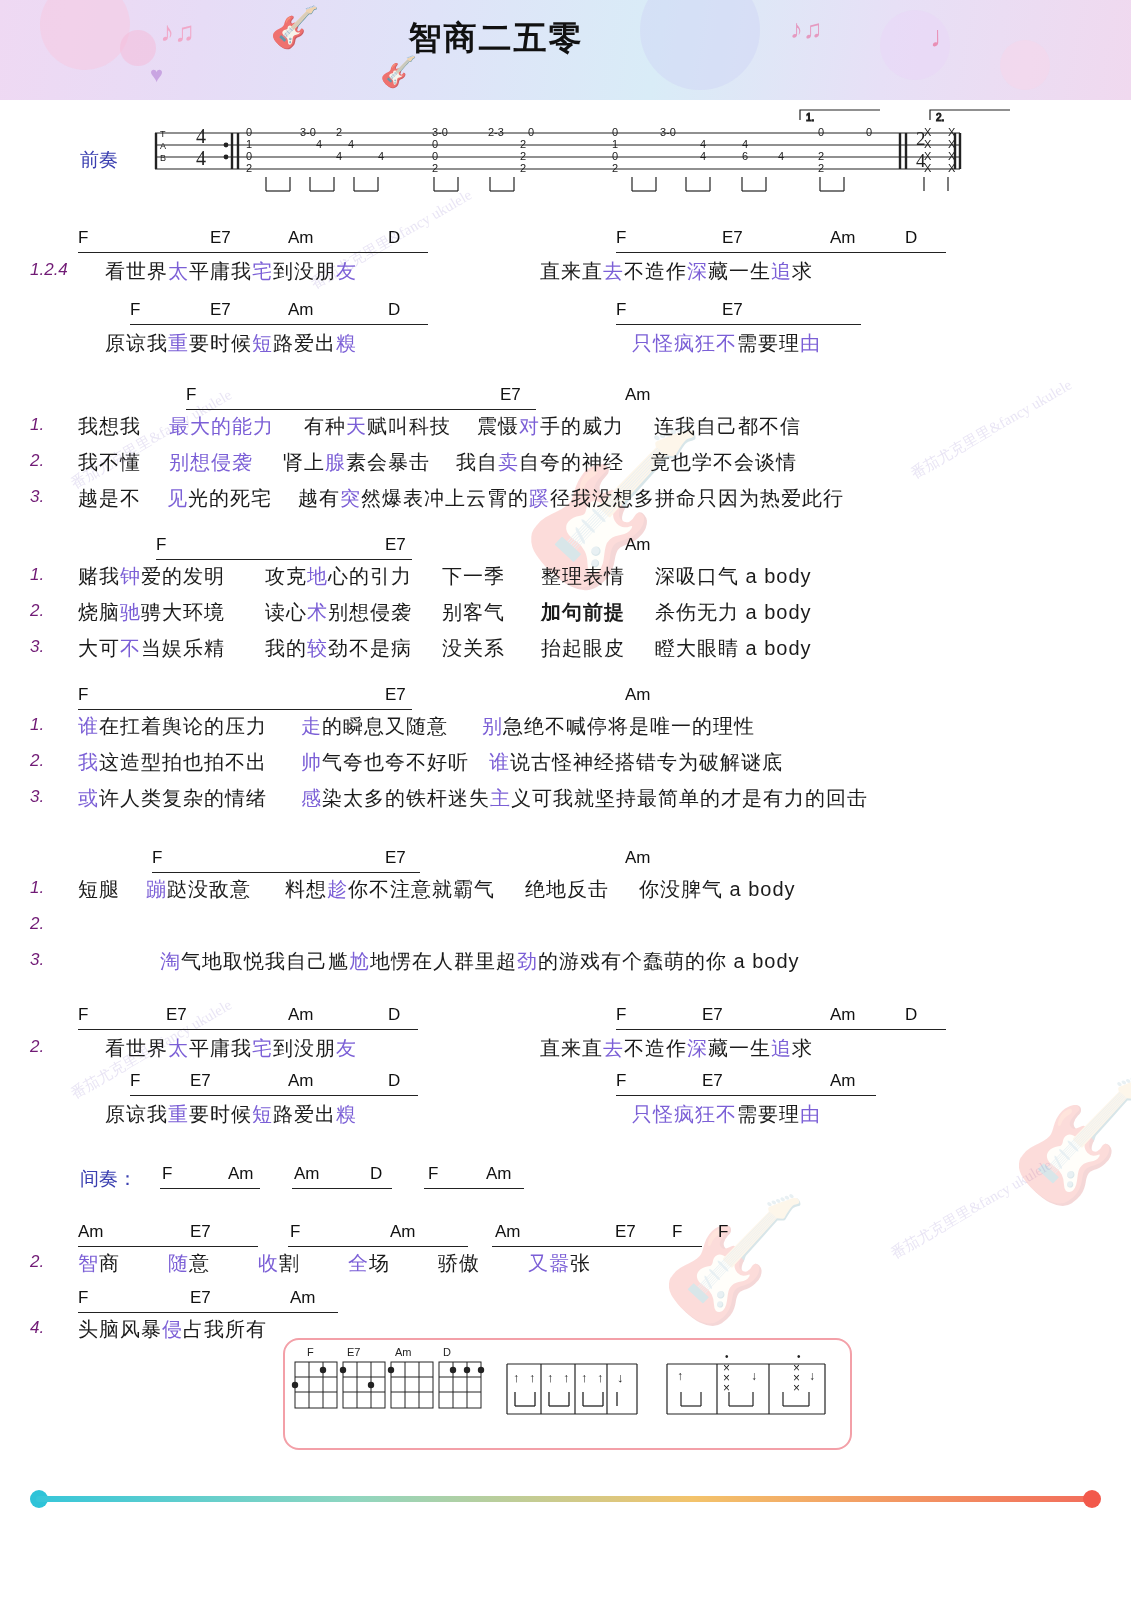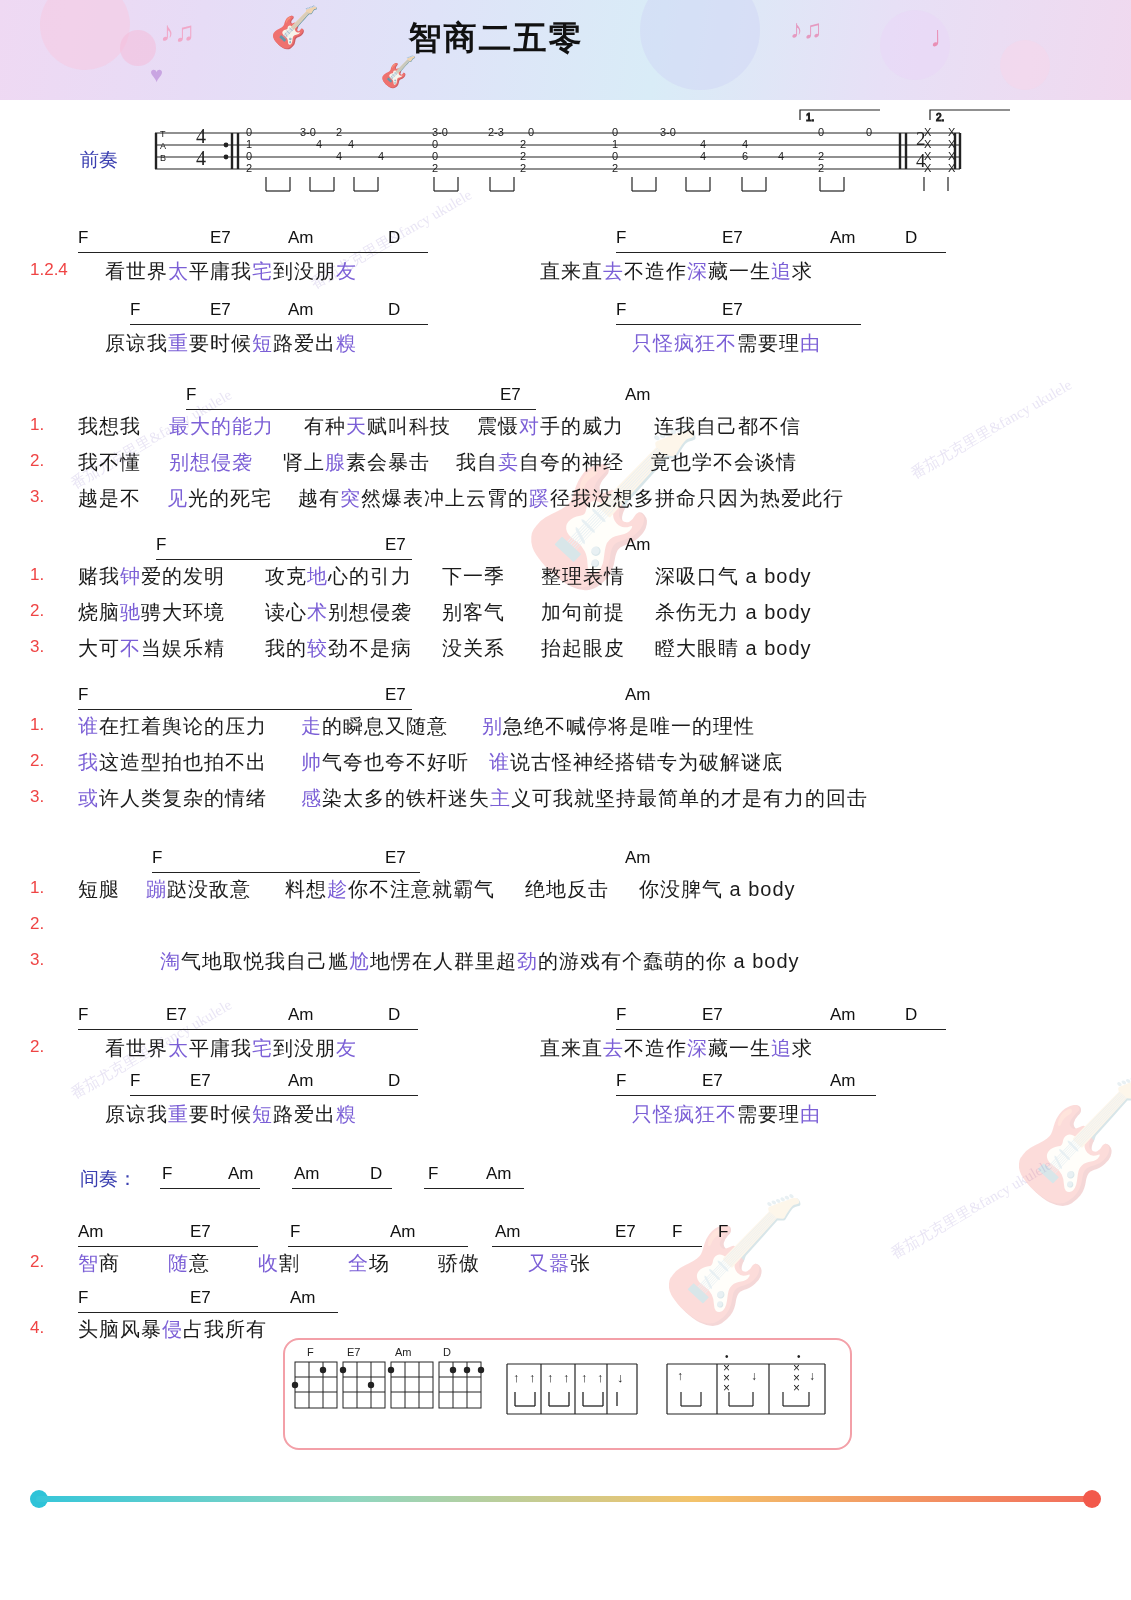--- a/index.html
+++ b/index.html
@@ -32,21 +32,21 @@
     transform:rotate(-30deg);white-space:nowrap;pointer-events:none;
     font-family:"Liberation Serif",serif;
   }
   .wmg{position:absolute;opacity:.18;pointer-events:none;}
   
   .tabwrap{position:absolute;left:0;top:105px;width:1131px;height:100px;}
   .intro-label{position:absolute;left:80px;top:42px;font-size:19px;color:#3a3fb0;}
   
   .sec{position:absolute;left:0;width:1131px;}
   .row{position:relative;height:34px;}
-  .num{position:absolute;left:30px;font-size:17px;color:#ef4444;}
+  .num{position:absolute;left:30px;font-size:17px;color:#701a75;font-style:italic;}
   .chordline{position:relative;height:24px;}
   .chord{position:absolute;font-size:17px;color:#111;font-family:"Liberation Sans",sans-serif;}
   .ul{position:absolute;border-bottom:1.6px solid #222;height:0;}
   .lyr{position:absolute;font-size:20px;letter-spacing:1px;white-space:nowrap;}
   .hl{color:#7b5fd6;}
   .smalllabel{font-size:19px;color:#3a3fb0;}
   
   .diagbox{
     position:absolute;left:283px;top:1338px;width:565px;height:108px;
     border:2px solid #f3a0a8;border-radius:16px;background:#fff;
@@ -257,21 +257,21 @@
     <span class="chord" style="left:385px;">E7</span>
     <span class="chord" style="left:625px;">Am</span>
     <span class="ul" style="left:156px;top:24px;width:256px;"></span>
   </div>
   <div class="row" style="height:36px;">
     <span class="num" style="top:4px;">1.</span>
     <span class="lyr" style="left:78px;top:2px;">赌我<span class="hl">钟</span>爱的发明<span style="margin-left:40px;">攻克</span><span class="hl">地</span>心的引力<span style="margin-left:30px;">下一季</span><span style="margin-left:36px;">整理表情</span><span style="margin-left:30px;">深吸口气 a body</span></span>
   </div>
   <div class="row" style="height:36px;">
     <span class="num" style="top:4px;">2.</span>
-    <span class="lyr" style="left:78px;top:2px;">烧脑<span class="hl">驰</span>骋大环境<span style="margin-left:40px;">读心</span><span class="hl">术</span>别想侵袭<span style="margin-left:30px;">别客气</span><span style="margin-left:36px;">加句前提</span><span style="margin-left:30px;">杀伤无力 a body</span></span>
+    <span class="lyr" style="left:78px;top:2px;">烧脑<span class="hl">驰</span>骋大环境<span style="margin-left:40px;">读心</span><span class="hl">术</span>别想侵袭<span style="margin-left:30px;">别客气</span><span style="margin-left:36px;font-weight:bold;">加句前提</span><span style="margin-left:30px;">杀伤无力 a body</span></span>
   </div>
   <div class="row" style="height:36px;">
     <span class="num" style="top:4px;">3.</span>
     <span class="lyr" style="left:78px;top:2px;">大可<span class="hl">不</span>当娱乐精<span style="margin-left:40px;">我的</span><span class="hl">较</span>劲不是病<span style="margin-left:30px;">没关系</span><span style="margin-left:36px;">抬起眼皮</span><span style="margin-left:30px;">瞪大眼睛 a body</span></span>
   </div>
 </div>
 
 <div class="sec" style="top:685px;">
   <div class="chordline" style="height:26px;">
     <span class="chord" style="left:78px;">F</span>

